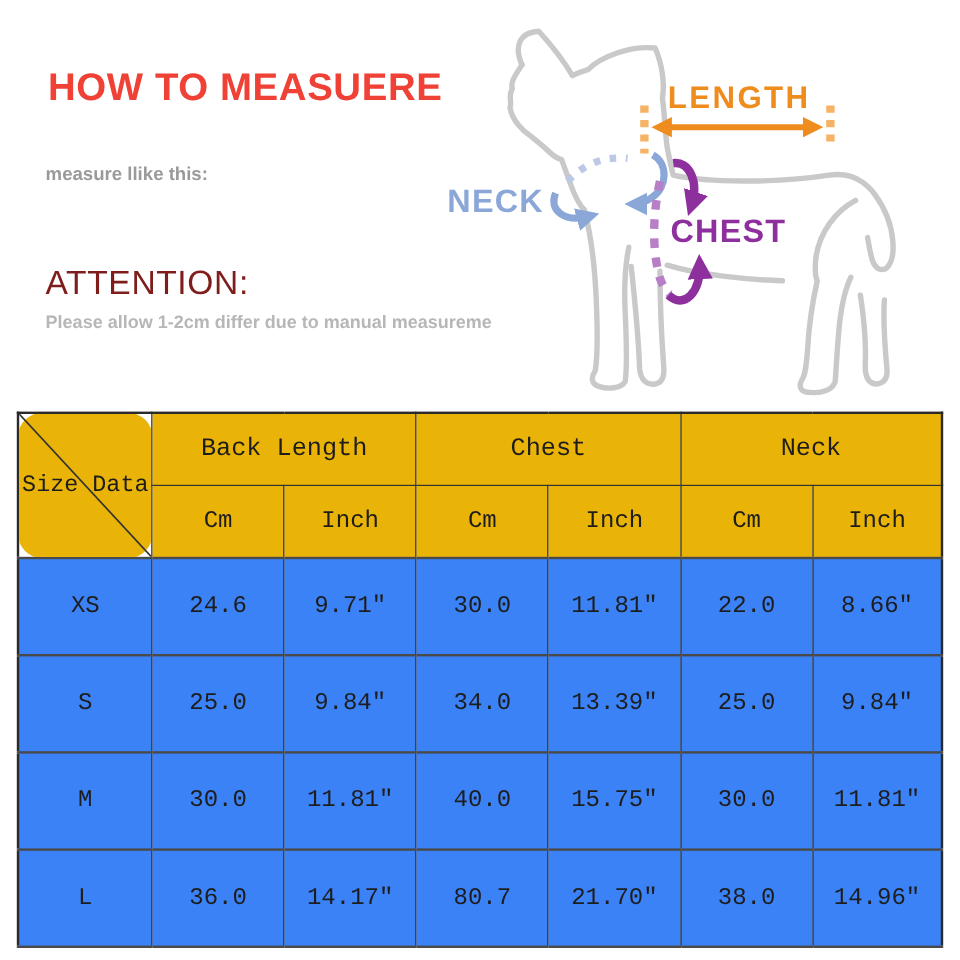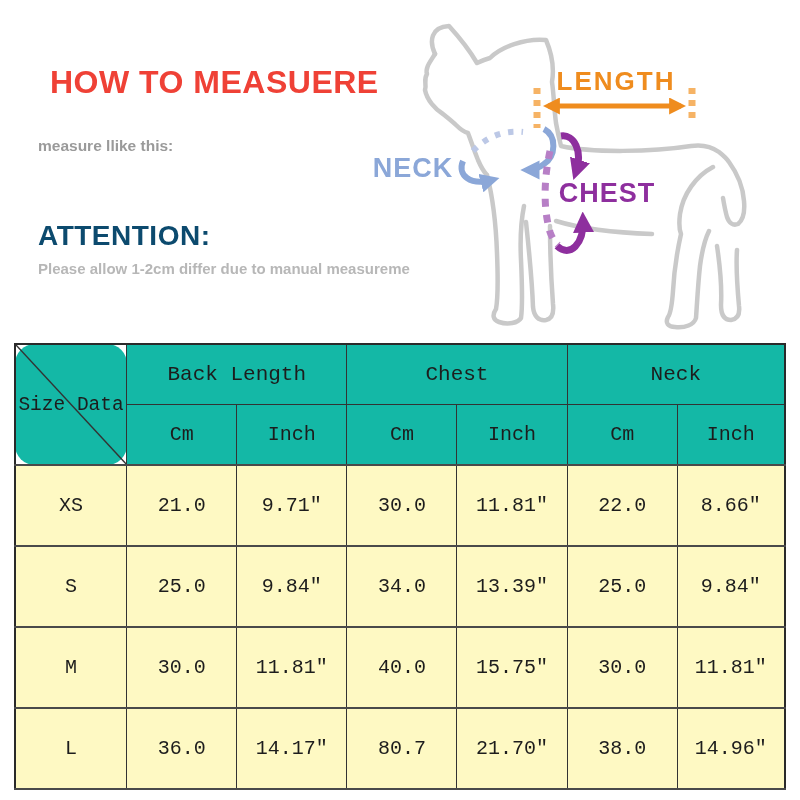--- a/index.html
+++ b/index.html
@@ -3,30 +3,30 @@
 <meta charset="utf-8">
 <style>
   html,body{margin:0;padding:0;}
   body{
     width:800px;height:800px;position:relative;overflow:hidden;
     background:#ffffff;font-family:"Liberation Sans",sans-serif;
   }
   
   .intro{position:absolute;left:38px;top:0;width:380px;}
   .main-title{
-    position:absolute;left:0;top:52px;margin:12px;white-space:nowrap;
+    position:absolute;left:0;top:52px;margin:2px;white-space:nowrap;
     font-size:32px;font-weight:800;letter-spacing:.5px;color:#ef4136;
   }
   .subtitle{
     position:absolute;left:0;top:114px;margin:0;width:330px;
     font-size:15.5px;line-height:21px;font-weight:600;color:#9a9a9a;
   }
   .attention-title{
     position:absolute;left:0;top:220px;margin:0;
-    font-size:28px;font-weight:700;letter-spacing:.5px;color:#0c4a6e;
+    font-size:28px;font-weight:400;letter-spacing:.5px;color:#7f1d1d;
   }
   .attention-body{
     position:absolute;left:0;top:259px;margin:0;width:372px;
     font-size:15px;line-height:19px;font-weight:700;color:#b7b7b7;
     white-space:nowrap;overflow:hidden;
   }
   
   .dog-figure{position:absolute;left:360px;top:10px;width:440px;height:335px;}
   .fig-label{font-family:"Liberation Sans",sans-serif;font-weight:800;}
   
@@ -34,23 +34,23 @@
   table.size-table{
     width:100%;height:100%;border-collapse:collapse;table-layout:fixed;
     border:2px solid #2a2a2a;
     font-family:"Liberation Mono","DejaVu Sans Mono",monospace;
     color:#1d1d1d;
   }
   table.size-table th,table.size-table td{
     border:1px solid #333;text-align:center;vertical-align:middle;
     font-weight:normal;padding:0;
   }
-  table.size-table thead th{background:#14b8a6;font-size:21px;height:59px;}
+  table.size-table thead th{background:#eab308;font-size:21px;height:59px;}
   table.size-table thead th.unit{font-size:20px;}
-  table.size-table tbody td{font-size:20px;height:79px;background:#fef9c3;
+  table.size-table tbody td{font-size:20px;height:79px;background:#3b82f6;
     border-top:2px solid #4a4a4a;border-bottom:2px solid #4a4a4a;}
   th.corner{position:relative;padding:0;border-radius:20px;}
   th.corner svg{position:absolute;inset:0;width:100%;height:100%;}
   th.corner .corner-text{
     position:absolute;left:0;right:0;top:50%;transform:translateY(-52%);
     font-size:19.5px;white-space:nowrap;
   }
 </style>
 </head>
 <body>
@@ -140,21 +140,21 @@
         <th class="unit">Inch</th>
         <th class="unit">Cm</th>
         <th class="unit">Inch</th>
         <th class="unit">Cm</th>
         <th class="unit">Inch</th>
       </tr>
     </thead>
     <tbody>
       <tr>
         <td>XS</td>
-        <td>21.0</td>
+        <td>24.6</td>
         <td>9.71″</td>
         <td>30.0</td>
         <td>11.81″</td>
         <td>22.0</td>
         <td>8.66″</td>
       </tr>
       <tr>
         <td>S</td>
         <td>25.0</td>
         <td>9.84″</td>

